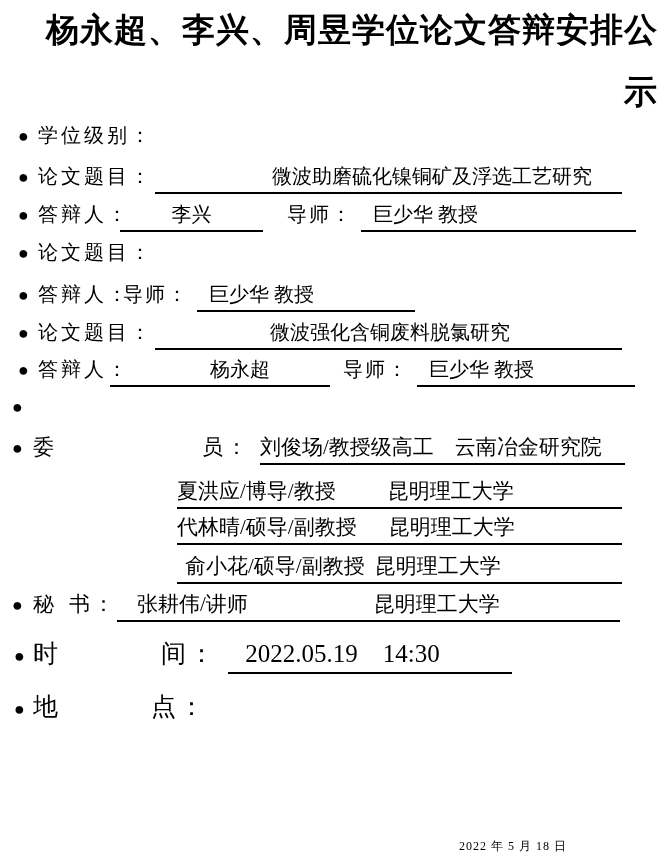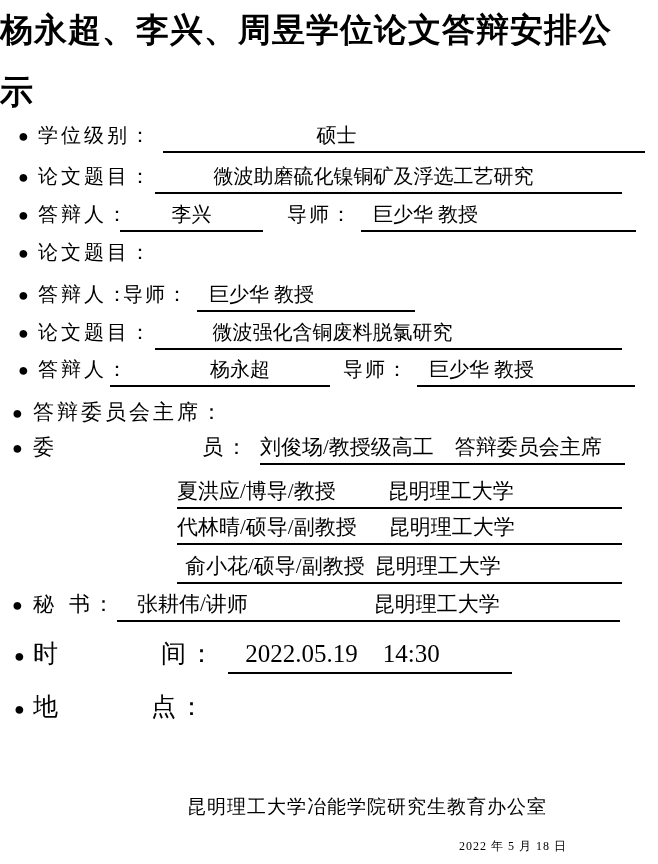--- a/index.html
+++ b/index.html
@@ -1,38 +1,38 @@
 <!DOCTYPE html>
 <html><head>
 <meta charset="utf-8">
 <style>
   html,body{margin:0;padding:0;background:#fff;}
   .page{position:relative;width:658px;height:864px;background:#ffffff;overflow:hidden;
         font-family:"Liberation Serif","DejaVu Serif",serif;color:#000;}
-  .title-line{position:absolute;left:0;width:658px;text-align:left;
+  .title-line{position:absolute;left:0;width:658px;text-align:right;
         font-family:Liberation Mono, monospace;font-weight:bold;
         font-size:33px;letter-spacing:1px;white-space:nowrap;}
   .t1{top:8px;}
   .t2{top:70px;}
   .row{position:absolute;left:0;width:658px;display:flex;align-items:baseline;
        white-space:nowrap;font-size:20px;}
   .row *{box-sizing:border-box;}
   .bullet{display:inline-block;font-size:18px;line-height:1;flex:0 0 auto;}
   .b1{margin-left:18px;width:20px;}
   .b2{margin-left:12px;width:21px;}
   .b3{margin-left:14px;width:19px;}
   .label{flex:0 0 auto;letter-spacing:3px;}
   .ul{border-bottom:2px solid #000;padding-bottom:2px;}
   
   .lbl-a{width:125px;}
   .lbl-t{width:117px;}
   .lbl-d3{width:82px;}
   .lbl-d57{width:72px;}
   .val-degree{flex:1 1 auto;margin-right:13px;text-align:center;padding-right:135px;}
-  .val-thesis{flex:1 1 auto;margin-right:36px;text-align:center;padding-right:30px;}
+  .val-thesis{flex:1 1 auto;margin-right:36px;text-align:right;padding-right:30px;}
   .val-thesis.t3{padding-right:112px;}
   .name3{width:143px;text-align:center;flex:0 0 auto;}
   .name57{width:220px;text-align:center;padding-left:40px;flex:0 0 auto;}
   .advl3{margin-left:24px;flex:0 0 auto;letter-spacing:2px;}
   .advl57{margin-left:13px;flex:0 0 auto;letter-spacing:2px;}
   .adv3{width:275px;margin-left:8px;padding-left:12px;flex:0 0 auto;}
   .adv57{width:218px;margin-left:8px;padding-left:12px;flex:0 0 auto;}
   
   .mid{font-size:21px;}
   .val-chair{flex:1 1 auto;margin-left:10px;margin-right:18px;}
@@ -68,21 +68,20 @@
 <body>
 
 <div class="page">
 
   <div class="title-line t1">杨永超、李兴、周昱学位论文答辩安排公</div>
   <div class="title-line t2">示</div>
 
   <div class="row r1">
     <span class="bullet b1">●</span>
     <span class="label lbl-a">学位级别：</span>
-    <span class="ul val-degree">硕士</span>
   </div>
 
   <div class="row r2">
     <span class="bullet b1">●</span>
     <span class="label lbl-t">论文题目：</span>
     <span class="ul val-thesis">微波助磨硫化镍铜矿及浮选工艺研究</span>
   </div>
 
   <div class="row r3">
     <span class="bullet b1">●</span>
@@ -113,30 +112,29 @@
   <div class="row r7">
     <span class="bullet b1">●</span>
     <span class="label lbl-d57">答辩人：</span>
     <span class="ul name57">杨永超</span>
     <span class="advl57">导师：</span>
     <span class="ul adv57">巨少华 教授</span>
   </div>
 
   <div class="row r8 mid">
     <span class="bullet b2">●</span>
-    <span class="label">答辩委员会主席：</span>
   </div>
 
   <div class="row r9 mid">
     <span class="bullet b2">●</span>
     <span class="label lbl-spread lbl-mem">
         <span>委</span>
         <span>员：</span>
       </span>
-    <span class="ul val-mem"><span>刘俊场/教授级高工</span><span class="gap21">答辩委员会主席</span></span>
+    <span class="ul val-mem"><span>刘俊场/教授级高工</span><span class="gap21">云南冶金研究院</span></span>
   </div>
 
   <div class="row r10 mid">
     <span class="indent"></span>
     <span class="ul val-mem2"><span>夏洪应/博导/教授</span><span class="gap52">昆明理工大学</span></span>
   </div>
   <div class="row r11 mid">
     <span class="indent"></span>
     <span class="ul val-mem2"><span>代林晴/硕导/副教授</span><span class="gap32">昆明理工大学</span></span>
   </div>
@@ -164,16 +162,15 @@
   </div>
 
   <div class="row r15 big">
     <span class="bullet b3">●</span>
     <span class="label lbl-spread lbl-place">
         <span>地</span>
         <span>点：</span>
       </span>
   </div>
 
-  <div class="footer f1">昆明理工大学冶能学院研究生教育办公室</div>
   <div class="footer f2">2022 年 5 月 18 日</div>
 
 </div>
 
 </body></html>

